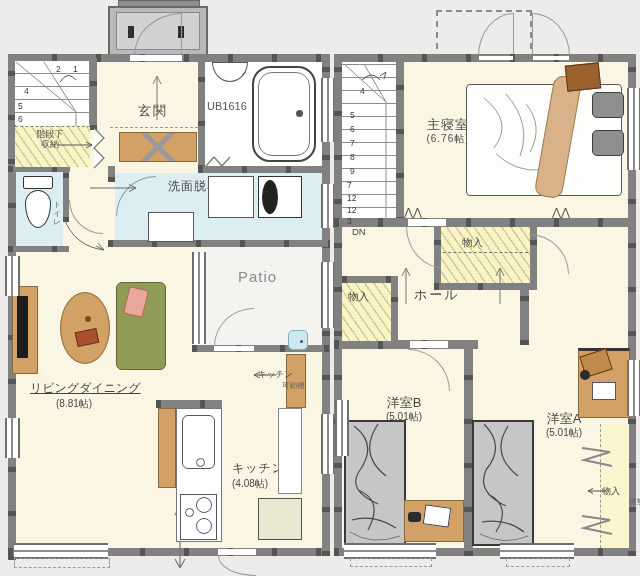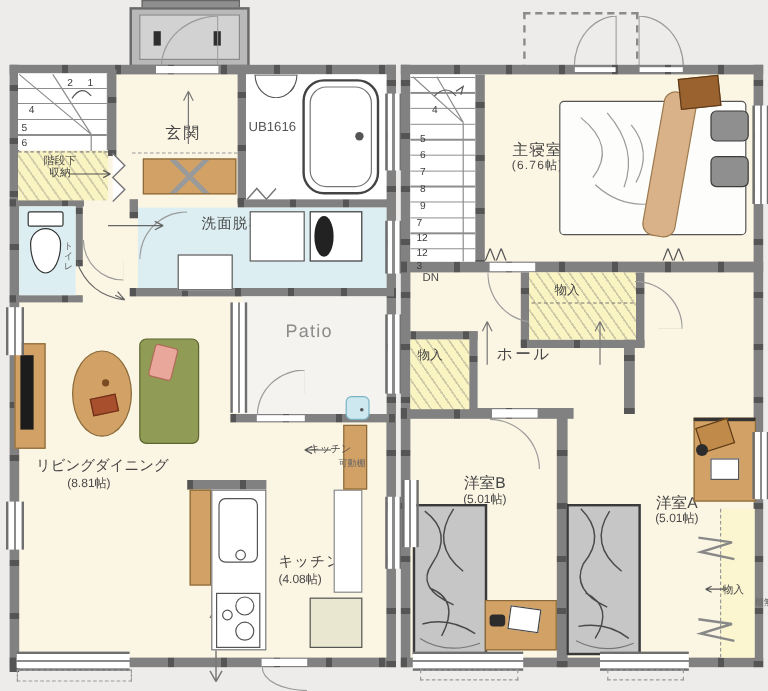--- a/index.html
+++ b/index.html
@@ -133,21 +133,21 @@
     <div class="opening" style="left:214px;top:346px;width:40px;height:5px;"></div>
     <div class="arc" style="left:214px;top:308px;width:40px;height:38px;border-top-width:1.2px;border-left-width:1.2px;border-top-left-radius:100% 100%;"></div>
 
     <div class="furn tan" style="left:12px;top:286px;width:26px;height:88px;"></div>
     <div class="furn" style="left:17px;top:296px;width:11px;height:62px;background:#1c1c1c;"></div>
     <div class="furn tan" style="left:60px;top:292px;width:50px;height:72px;border-radius:50%;"></div>
     <div class="furn" style="left:76px;top:330px;width:22px;height:15px;background:#a8502e;border:1px solid #6e2f18;transform:rotate(-12deg);"></div>
     <div class="furn" style="left:85px;top:316px;width:6px;height:6px;background:#7a4a22;border-radius:50%;"></div>
     <div class="furn" style="left:116px;top:282px;width:50px;height:88px;background:#909b55;border:1.5px solid #5d6630;border-radius:6px;"></div>
     <div class="furn" style="left:126px;top:288px;width:20px;height:28px;background:#e8a79a;border:1px solid #b06a5a;transform:rotate(14deg);border-radius:3px;"></div>
-    <div class="lbl" style="left:30px;top:382px;font-size:12px;">
+    <div class="lbl" style="left:30px;top:382px;font-size:12px;text-decoration:underline;">
       <span>リビングダイニング</span>
     </div>
     <div class="lbl sz" style="left:56px;top:398px;font-size:10px;">(8.81帖)</div>
     <svg width="16" height="70" style="left:172px;top:502px;" viewBox="0 0 16 70">
       <path d="M8,4 L8,66 M8,4 l-5,9 M8,4 l5,9 M8,66 l-5,-9 M8,66 l5,-9" stroke="#777" stroke-width="1.2" fill="none"></path>
     </svg>
 
     <div class="furn tan" style="left:158px;top:408px;width:18px;height:80px;"></div>
     <div class="furn" style="left:176px;top:408px;width:46px;height:134px;background:#fff;border:1.5px solid #777;"></div>
     <div class="furn" style="left:182px;top:415px;width:33px;height:54px;background:#fff;border:1.5px solid #555;border-radius:6px;"></div>

